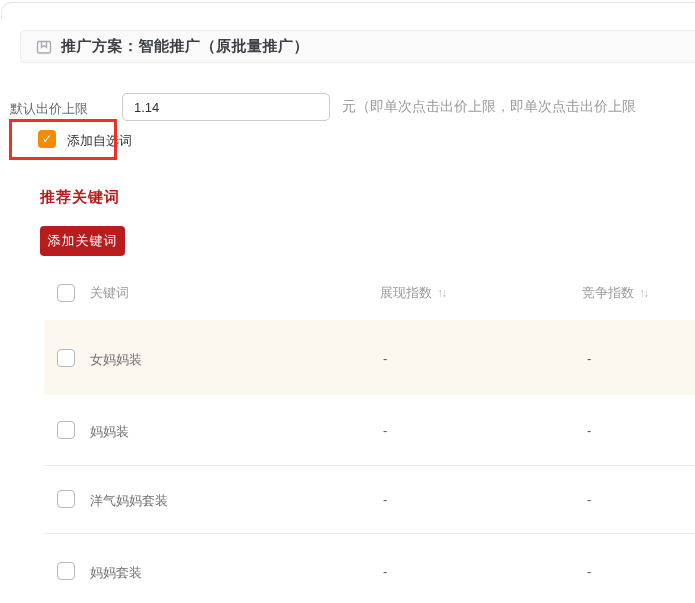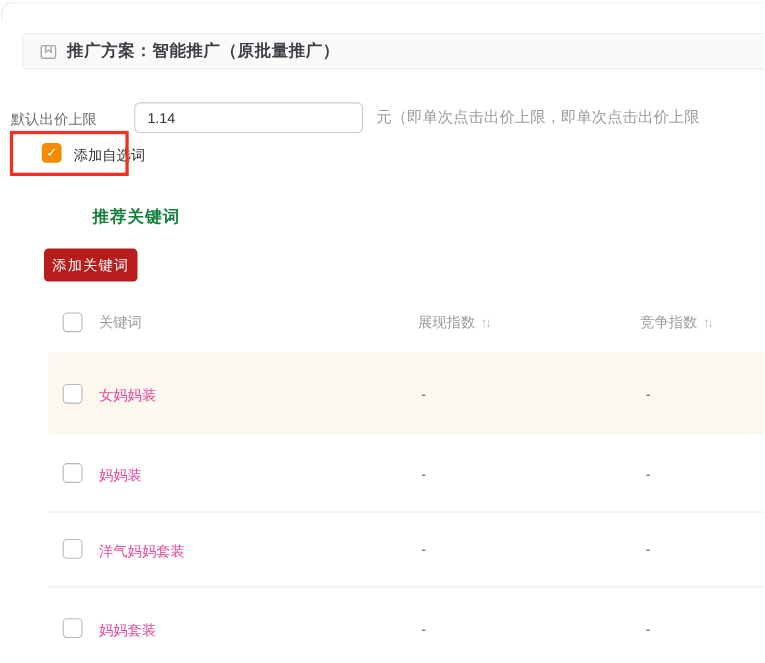--- a/index.html
+++ b/index.html
@@ -50,42 +50,41 @@
   .cw-label {
     position:absolute; left:67px; top:132px; font-size:13px; color:#333;
     cursor:pointer;
   }
   .cw-note {
     position:absolute; left:140px; top:132px; font-size:13px; color:#9b9b9b;
     white-space:nowrap;
   }
   
   .section-title {
-    position:absolute; left:40px; top:188px; font-size:15px; font-weight:700; color:#15803d;
+    position:absolute; left:40px; top:188px; font-size:15px; font-weight:700; color:#b91c1c;
     letter-spacing:1px;
-    margin-left:44px;
   }
   .add-btn {
     position:absolute; left:40px; top:226px; width:85px; height:30px;
     background:#b91c1c; color:#fff; border:none; border-radius:4px;
     font-size:13px; cursor:pointer; letter-spacing:1px;
     font-family:"Liberation Sans","DejaVu Sans",sans-serif;
   }
   
   .cbx {
     position:absolute; width:18px; height:18px; background:#fff;
     border:1px solid #b4b8bf; border-radius:4px; cursor:pointer;
   }
   .thead { position:absolute; left:0; top:275px; width:695px; height:45px; }
   .th { position:absolute; top:9px; font-size:13px; color:#9b9b9b; white-space:nowrap; }
   .sort { color:#b9b9b9; font-size:12px; letter-spacing:-2px; margin-left:5px; cursor:pointer; }
   .row { position:absolute; left:0; width:695px; }
   .row-bg { position:absolute; left:44px; right:0; top:0; bottom:0; }
   .row.hl .row-bg { background:#fcf7ef; }
-  .row .kw { position:absolute; left:90px; font-size:13px; color:#ec4899; }
+  .row .kw { position:absolute; left:90px; font-size:13px; color:#737373; }
   .row .dash { position:absolute; font-size:13px; color:#555; }
   .divider { position:absolute; left:44px; right:0; height:0; border-top:1px solid #ebebeb; }
 </style>
 </head>
 <body>
 
 <div class="panel">
   <div class="top-edge"></div>
 
   <div class="plan-header">

